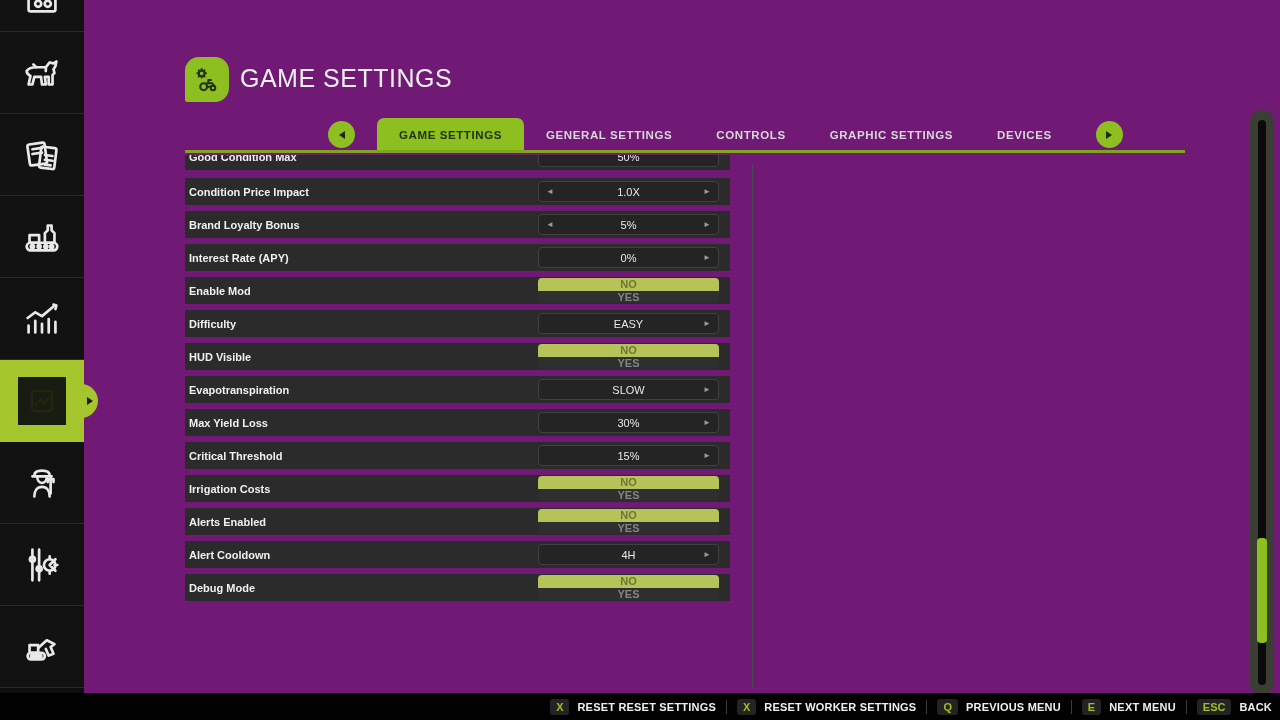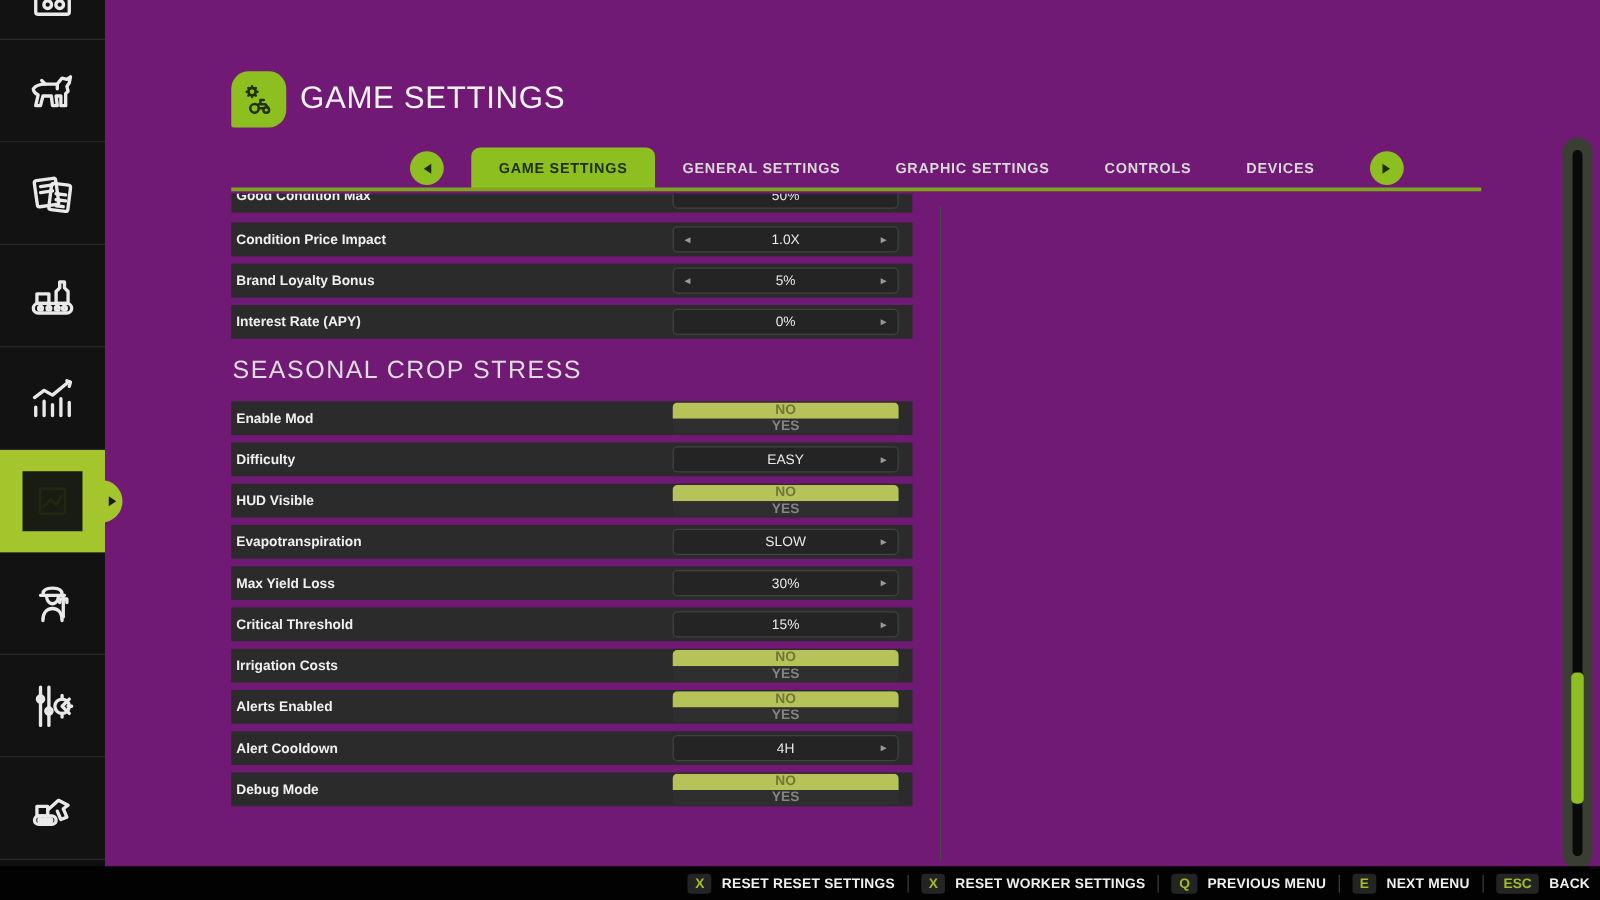--- a/index.html
+++ b/index.html
@@ -191,22 +191,22 @@
     </svg>
   </div>
   <div class="page-title">GAME SETTINGS</div>
 
   <div class="tabbar">
     <div class="circle-btn prev">
       <div class="tri-l"></div>
     </div>
     <div class="tab active">GAME SETTINGS</div>
     <div class="tab">GENERAL SETTINGS</div>
+    <div class="tab">CONTROLS</div>
     <div class="tab">GRAPHIC SETTINGS</div>
-    <div class="tab">CONTROLS</div>
     <div class="tab">DEVICES</div>
     <div class="circle-btn next">
       <div class="tri-r"></div>
     </div>
   </div>
   <div class="tab-underline"></div>
 
   <div class="vdivider"></div>
 
   <div class="content">
@@ -243,21 +243,20 @@
 
     <div class="row">
       <span class="row-label">Interest Rate (APY)</span>
       <div class="control">
         <div class="selector"></div>
         <span class="sel-value">0%</span>
         <span class="sel-arrow right">►</span>
       </div>
     </div>
 
-    <div class="section-title">SEASONAL CROP STRESS</div>
 
     <div class="row">
       <span class="row-label">Enable Mod</span>
       <div class="toggle">
         <div class="tg no">NO</div>
         <div class="tg yes">YES</div>
       </div>
     </div>
 
     <div class="row">

